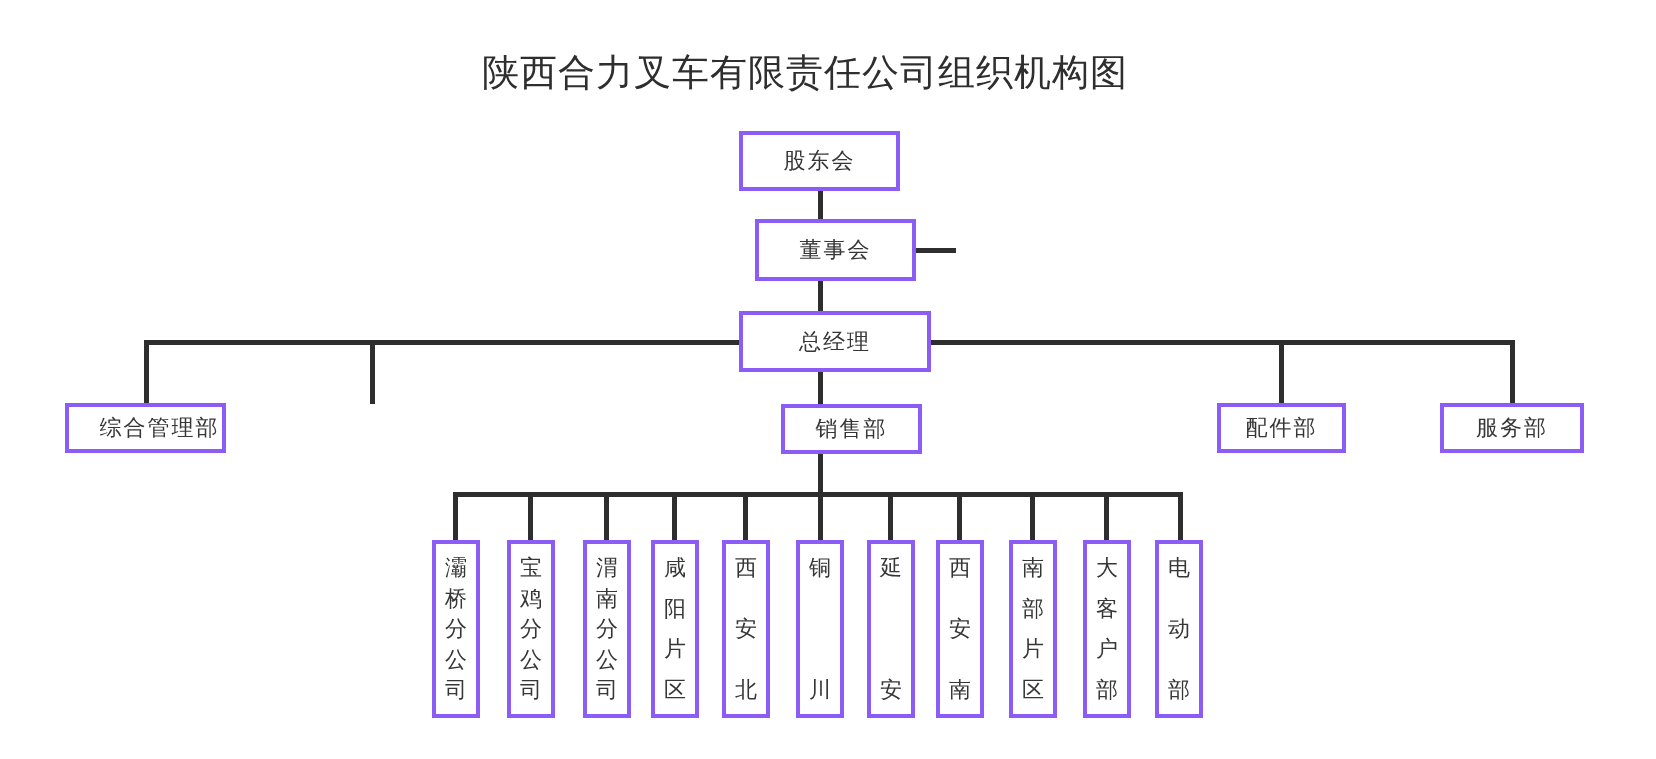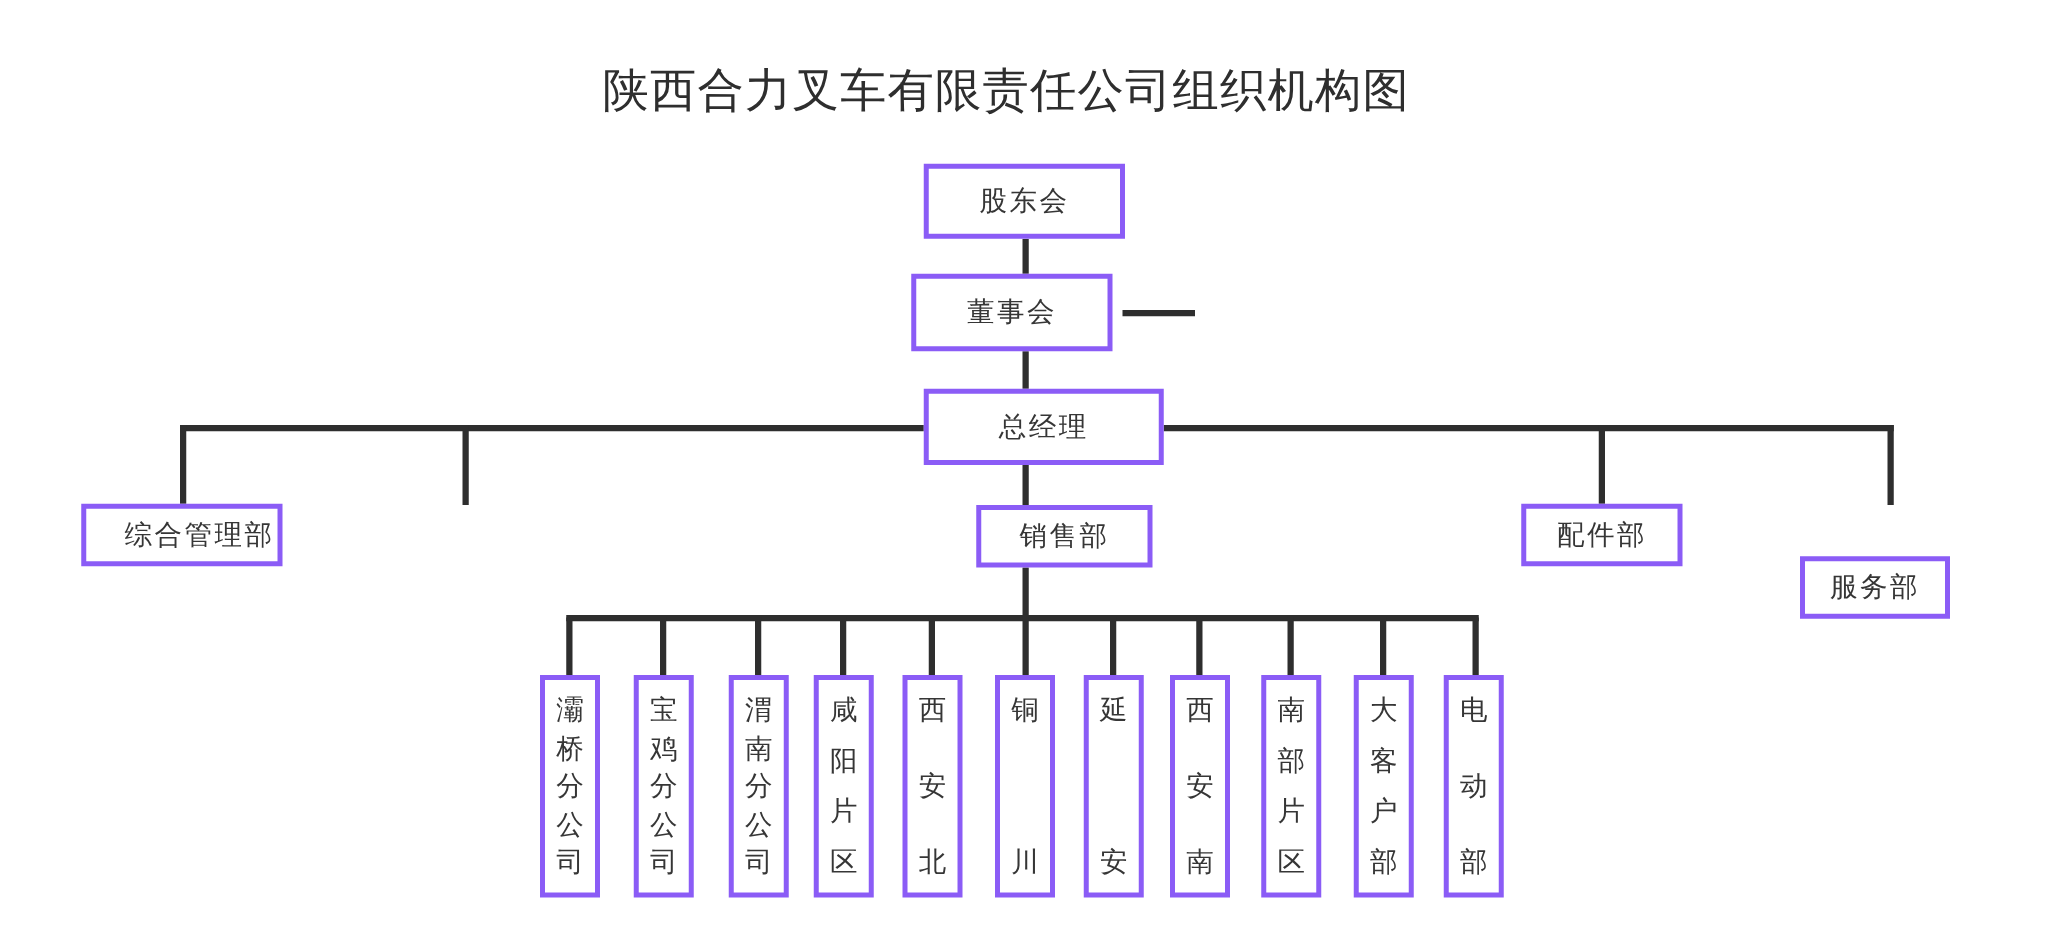--- a/index.html
+++ b/index.html
@@ -51,28 +51,28 @@
 </style>
 </head>
 <body>
 
 <div class="canvas">
 
   <div class="chart-title">陕西合力叉车有限责任公司组织机构图</div>
 
   <div class="node" style="left:739px; top:131px; width:161px; height:60px;">股东会</div>
 
-  <div class="node" style="left:729px; top:219px; width:161px; height:62px;">董事会</div>
+  <div class="node" style="left:755px; top:219px; width:161px; height:62px;">董事会</div>
 
   <div class="node" style="left:739px; top:311px; width:192px; height:61px;">总经理</div>
 
   <div class="node" style="left:65px; top:403px; width:161px; height:50px;padding-left:28px;">综合管理部</div>
   <div class="node" style="left:749px; top:404px; width:141px; height:50px;margin-left:32px;">销售部</div>
   <div class="node" style="left:1217px; top:403px; width:129px; height:50px;">配件部</div>
-  <div class="node" style="left:1440px; top:403px; width:120px; height:50px;margin-top:42px;">服务部</div>
+  <div class="node" style="left:1440px; top:403px; width:144px; height:50px;">服务部</div>
 
   <div class="node vnode" style="left:432px; top:540px; width:48px; height:178px;">
       <span>灞</span>
       <span>桥</span>
       <span>分</span>
       <span>公</span>
       <span>司</span>
     </div>
   <div class="node vnode" style="left:507px; top:540px; width:48px; height:178px;">
       <span>宝</span>

